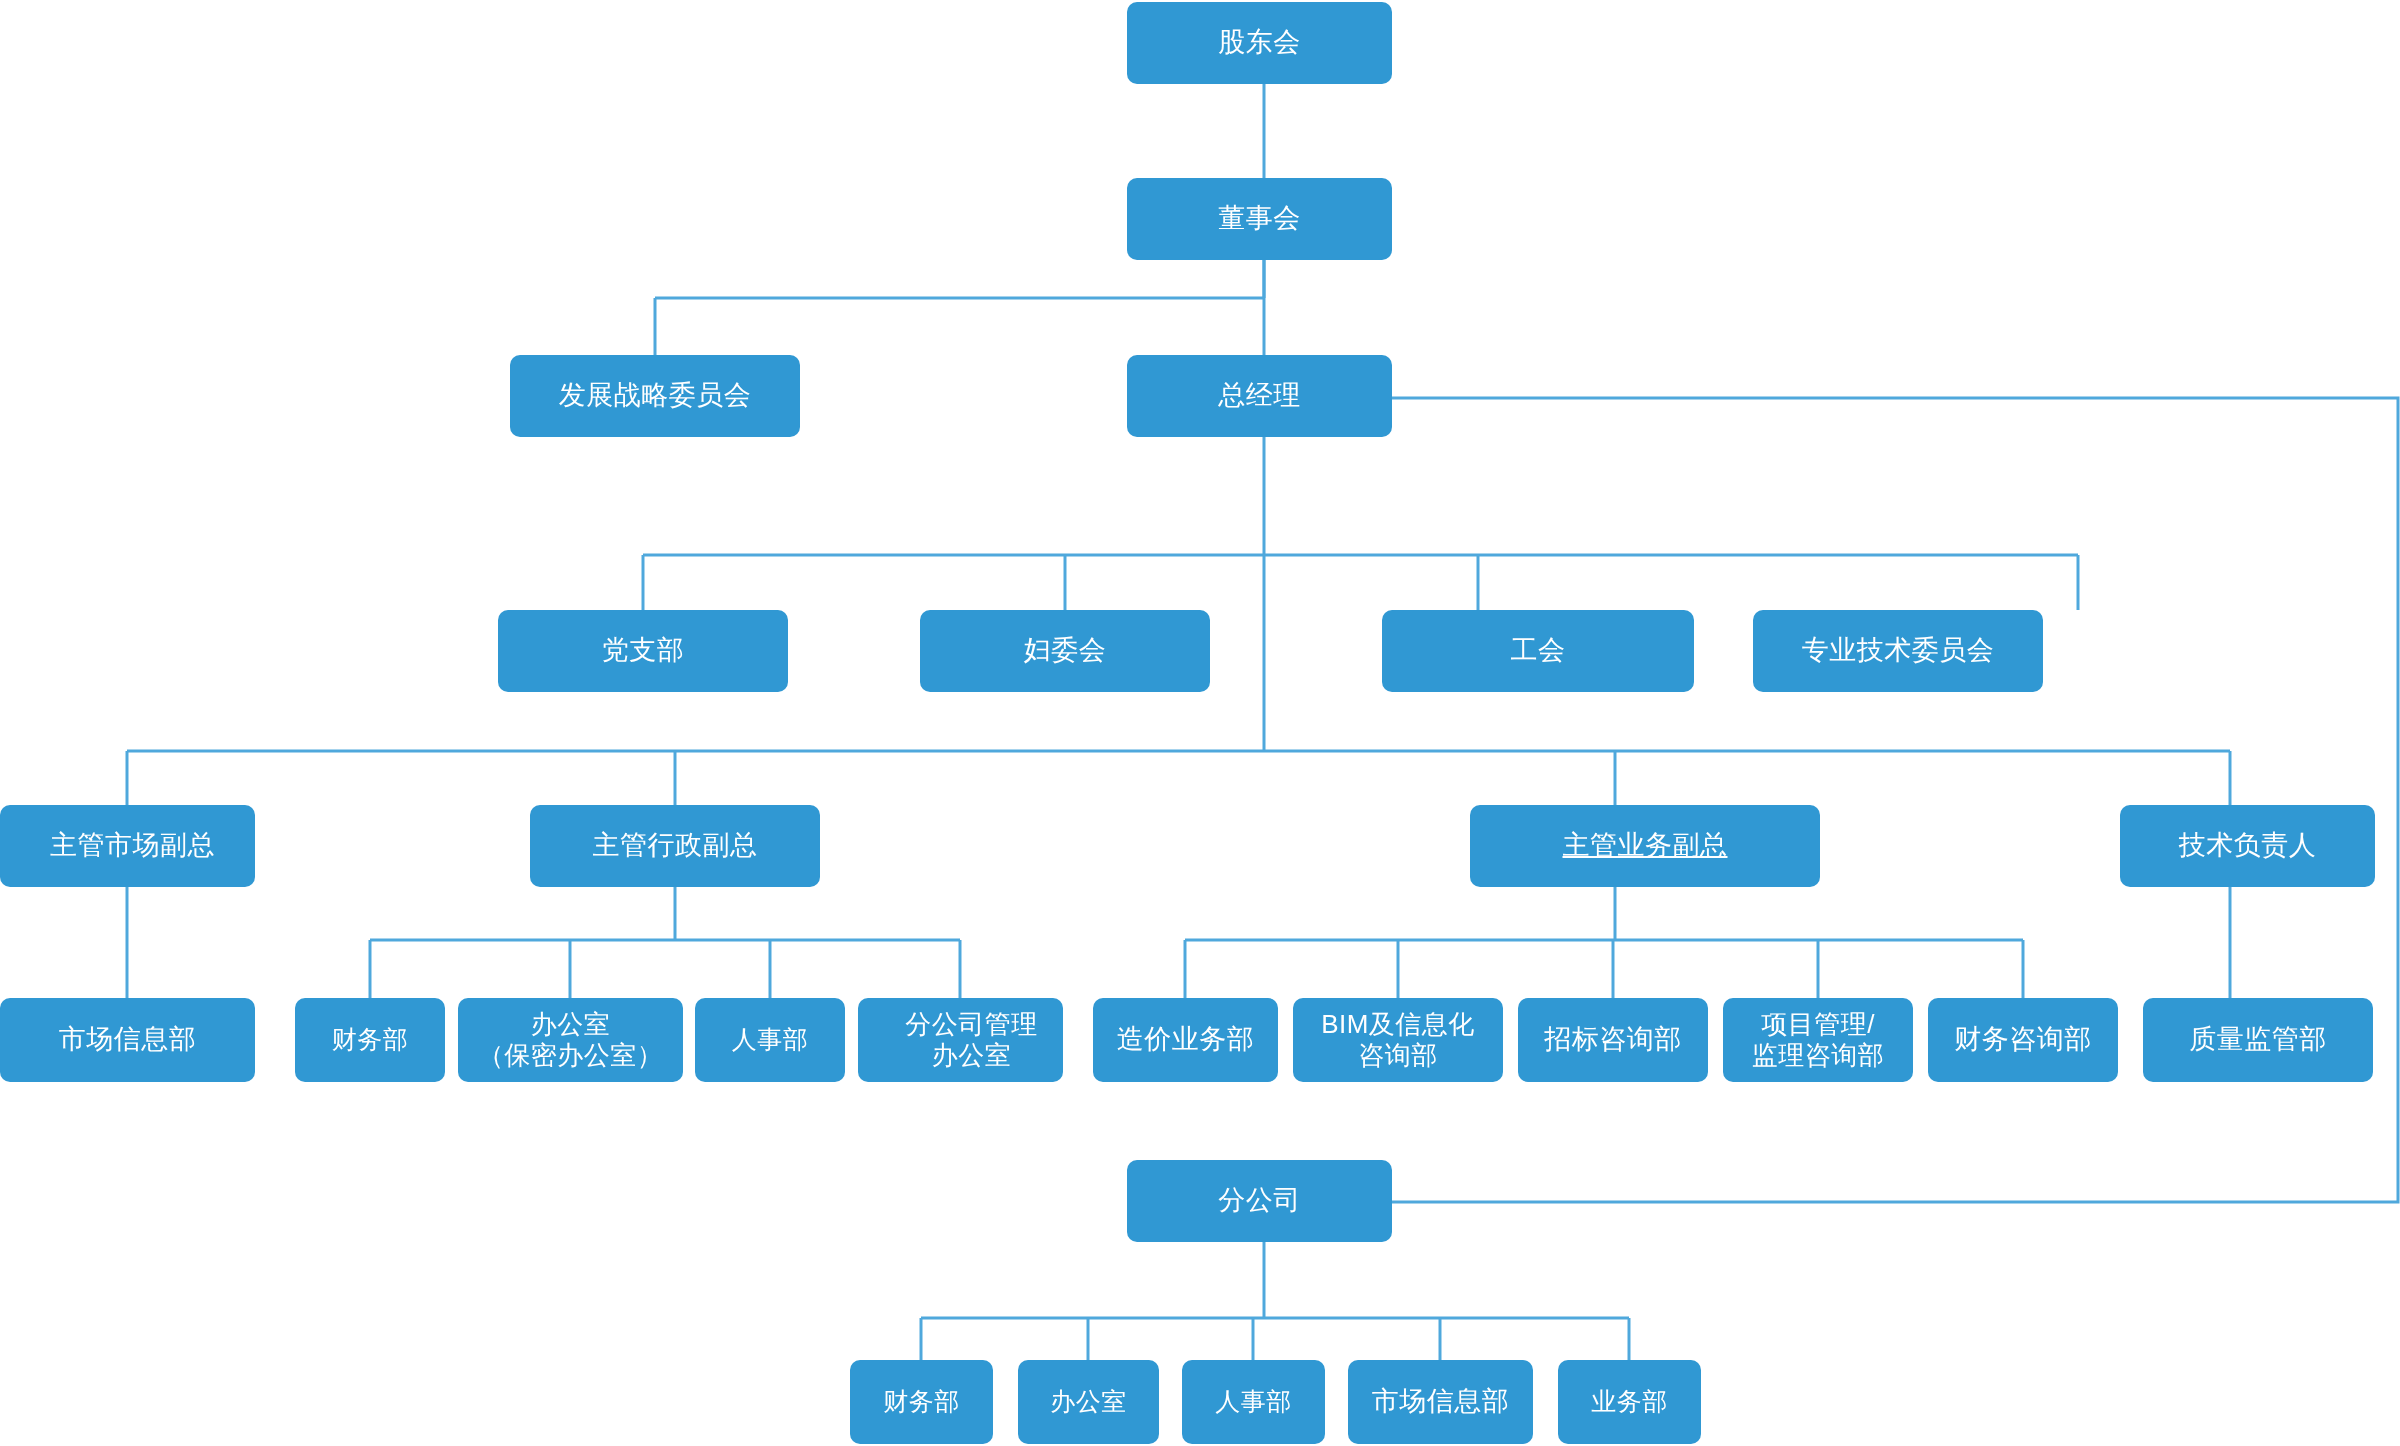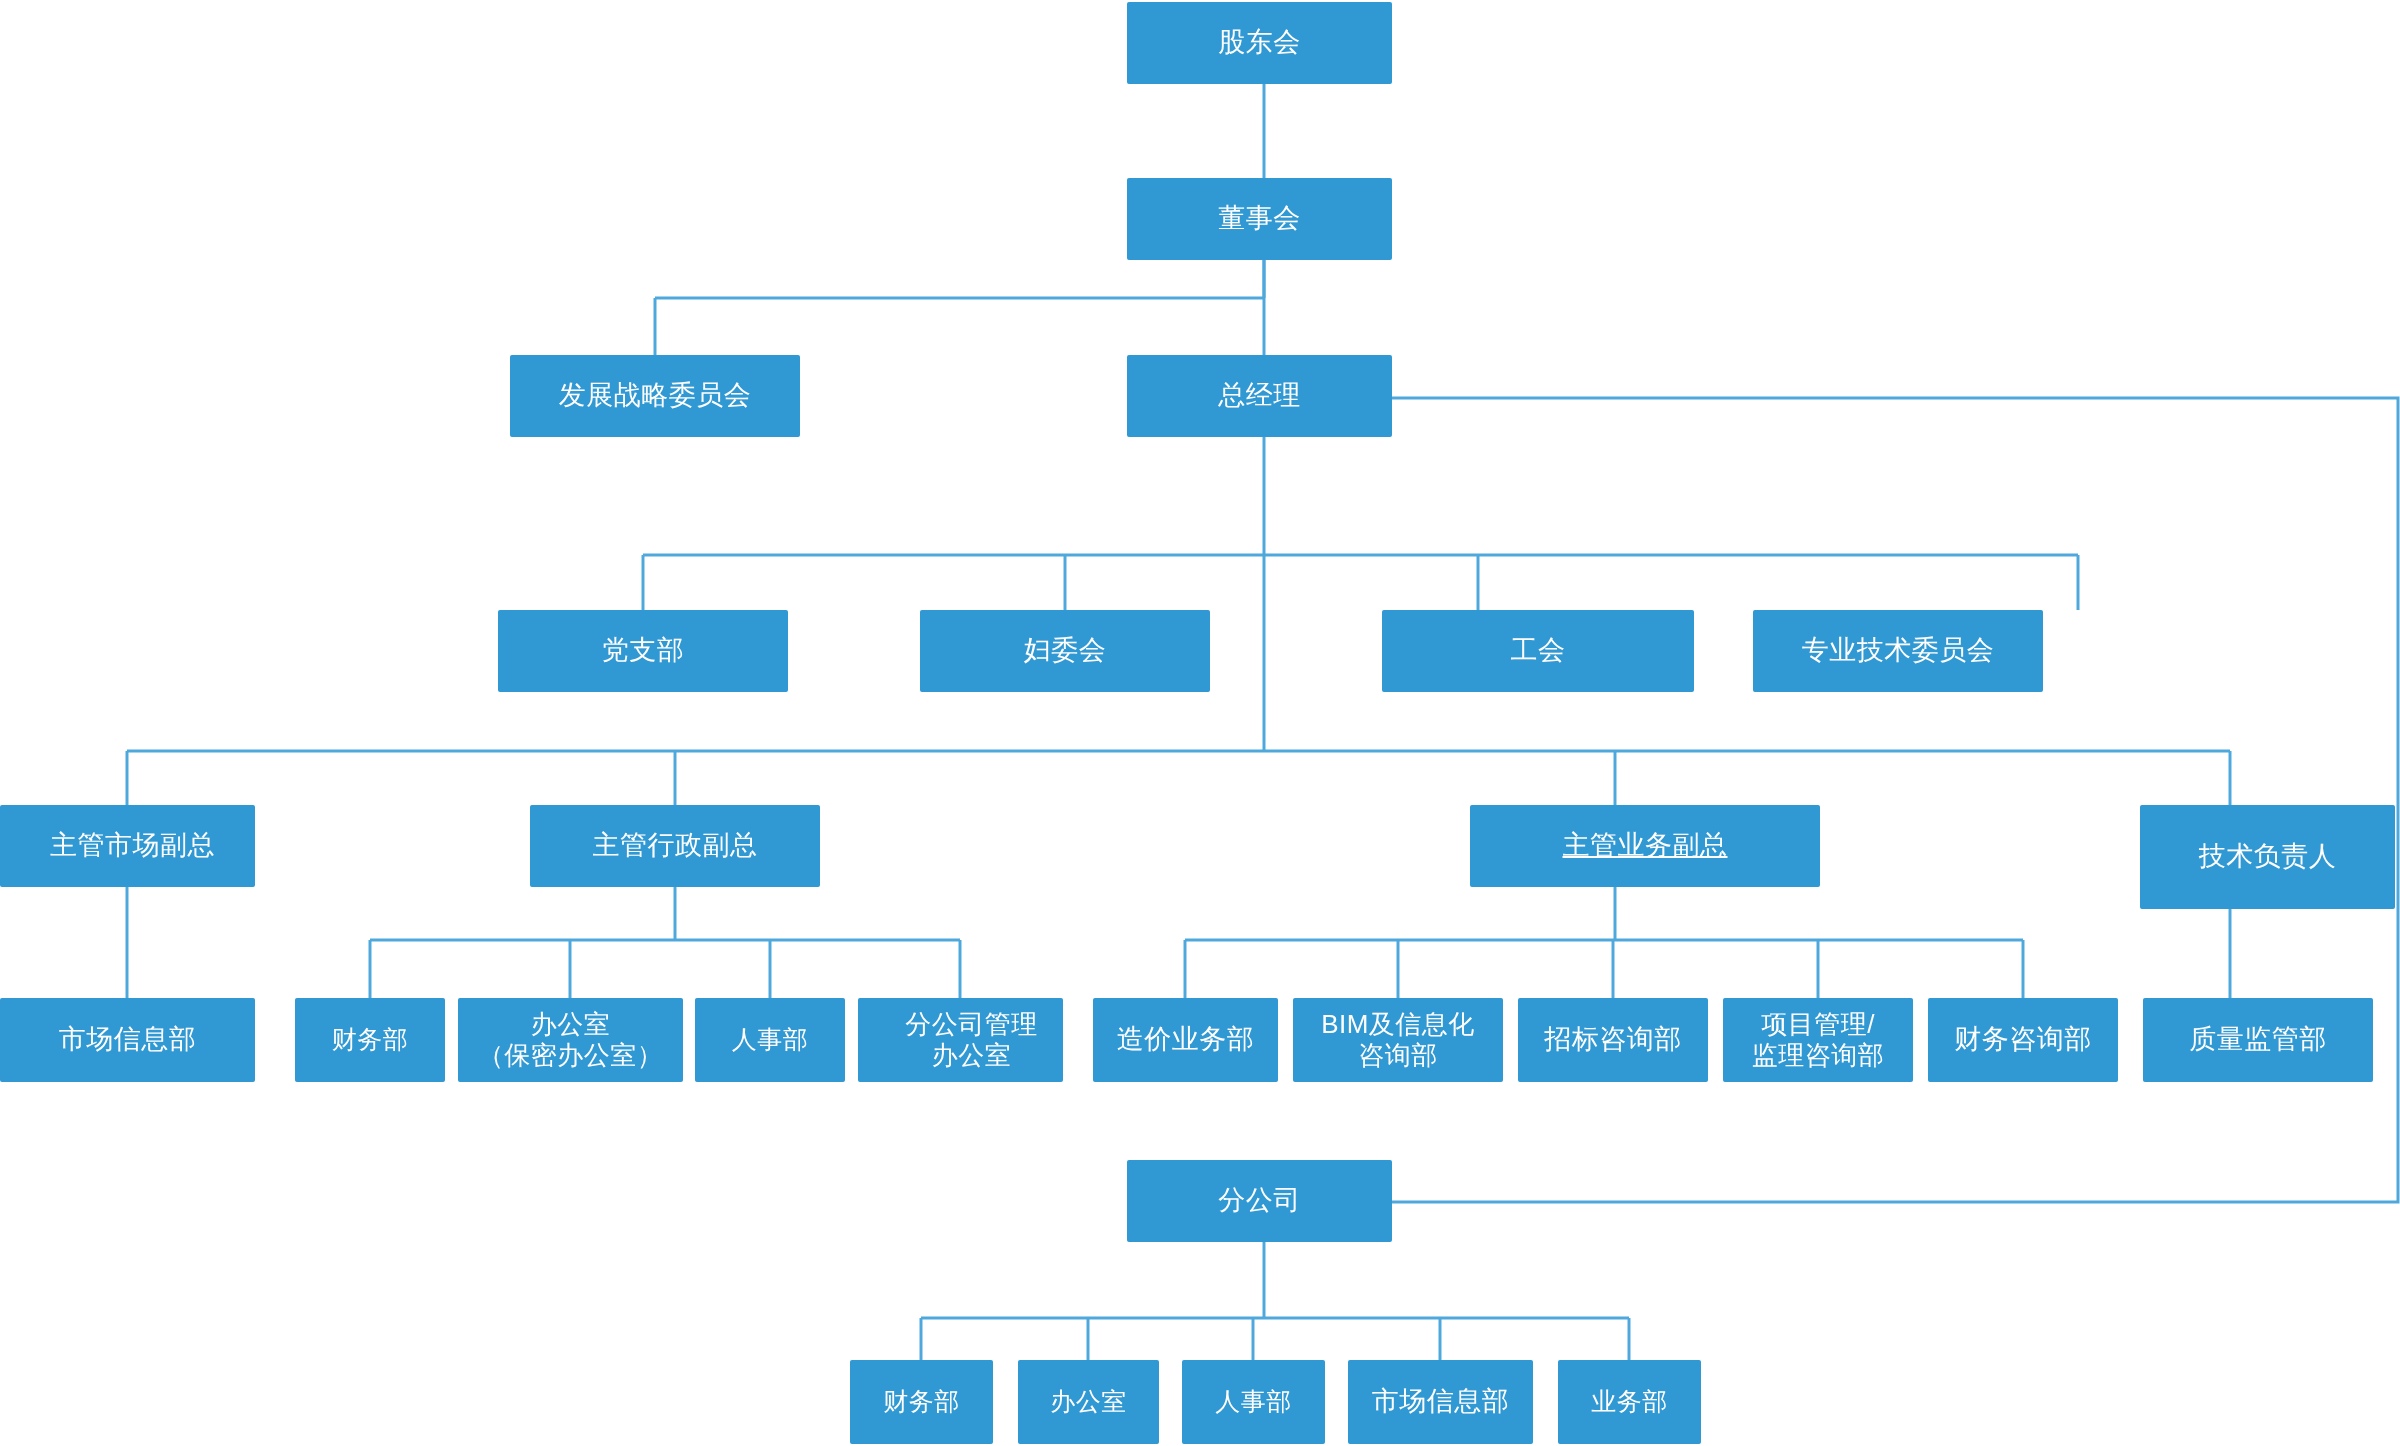--- a/index.html
+++ b/index.html
@@ -12,21 +12,21 @@
     width: 2400px;
     height: 1446px;
     background: #ffffff;
     overflow: hidden;
     font-family: "Liberation Sans", "DejaVu Sans", sans-serif;
   }
   .org-node {
     position: absolute;
     box-sizing: border-box;
     background: #3098d3;
-    border-radius: 2px;
+    border-radius: 10px;
     color: #ffffff;
     display: flex;
     align-items: center;
     justify-content: center;
     text-align: center;
     line-height: 1.18;
     font-size: 27px;
     letter-spacing: 0.5px;
     padding: 2px 6px;
     white-space: pre-line;
@@ -100,21 +100,21 @@
       <div class="org-node" style="left: 1127px; top: 178px; width: 265px; height: 82px;">董事会</div>
       <div class="org-node" style="left: 510px; top: 355px; width: 290px; height: 82px;">发展战略委员会</div>
       <div class="org-node" style="left: 1127px; top: 355px; width: 265px; height: 82px;">总经理</div>
       <div class="org-node" style="left: 498px; top: 610px; width: 290px; height: 82px;">党支部</div>
       <div class="org-node" style="left: 920px; top: 610px; width: 290px; height: 82px;">妇委会</div>
       <div class="org-node" style="left: 1382px; top: 610px; width: 312px; height: 82px;">工会</div>
       <div class="org-node" style="left: 1753px; top: 610px; width: 290px; height: 82px;">专业技术委员会</div>
       <div class="org-node" style="left: 0px; top: 805px; width: 255px; height: 82px; padding-left: 16px;">主管市场副总</div>
       <div class="org-node" style="left: 530px; top: 805px; width: 290px; height: 82px;">主管行政副总</div>
       <div class="org-node" style="left: 1470px; top: 805px; width: 350px; height: 82px; text-decoration: underline;">主管业务副总</div>
-      <div class="org-node" style="left: 2120px; top: 805px; width: 255px; height: 104px; margin-left: 20px;">技术负责人</div>
+      <div class="org-node" style="left: 2120px; top: 805px; width: 255px; height: 82px;">技术负责人</div>
       <div class="org-node" style="left: 0px; top: 998px; width: 255px; height: 84px;">市场信息部</div>
       <div class="org-node small" style="left: 295px; top: 998px; width: 150px; height: 84px;">财务部</div>
       <div class="org-node two-line" style="left: 458px; top: 998px; width: 225px; height: 84px;">办公室
 （保密办公室）</div>
       <div class="org-node small" style="left: 695px; top: 998px; width: 150px; height: 84px;">人事部</div>
       <div class="org-node two-line" style="left: 858px; top: 998px; width: 205px; height: 84px; padding-left: 28px;">分公司管理
 办公室</div>
       <div class="org-node" style="left: 1093px; top: 998px; width: 185px; height: 84px;">造价业务部</div>
       <div class="org-node two-line" style="left: 1293px; top: 998px; width: 210px; height: 84px;">BIM及信息化
 咨询部</div>

